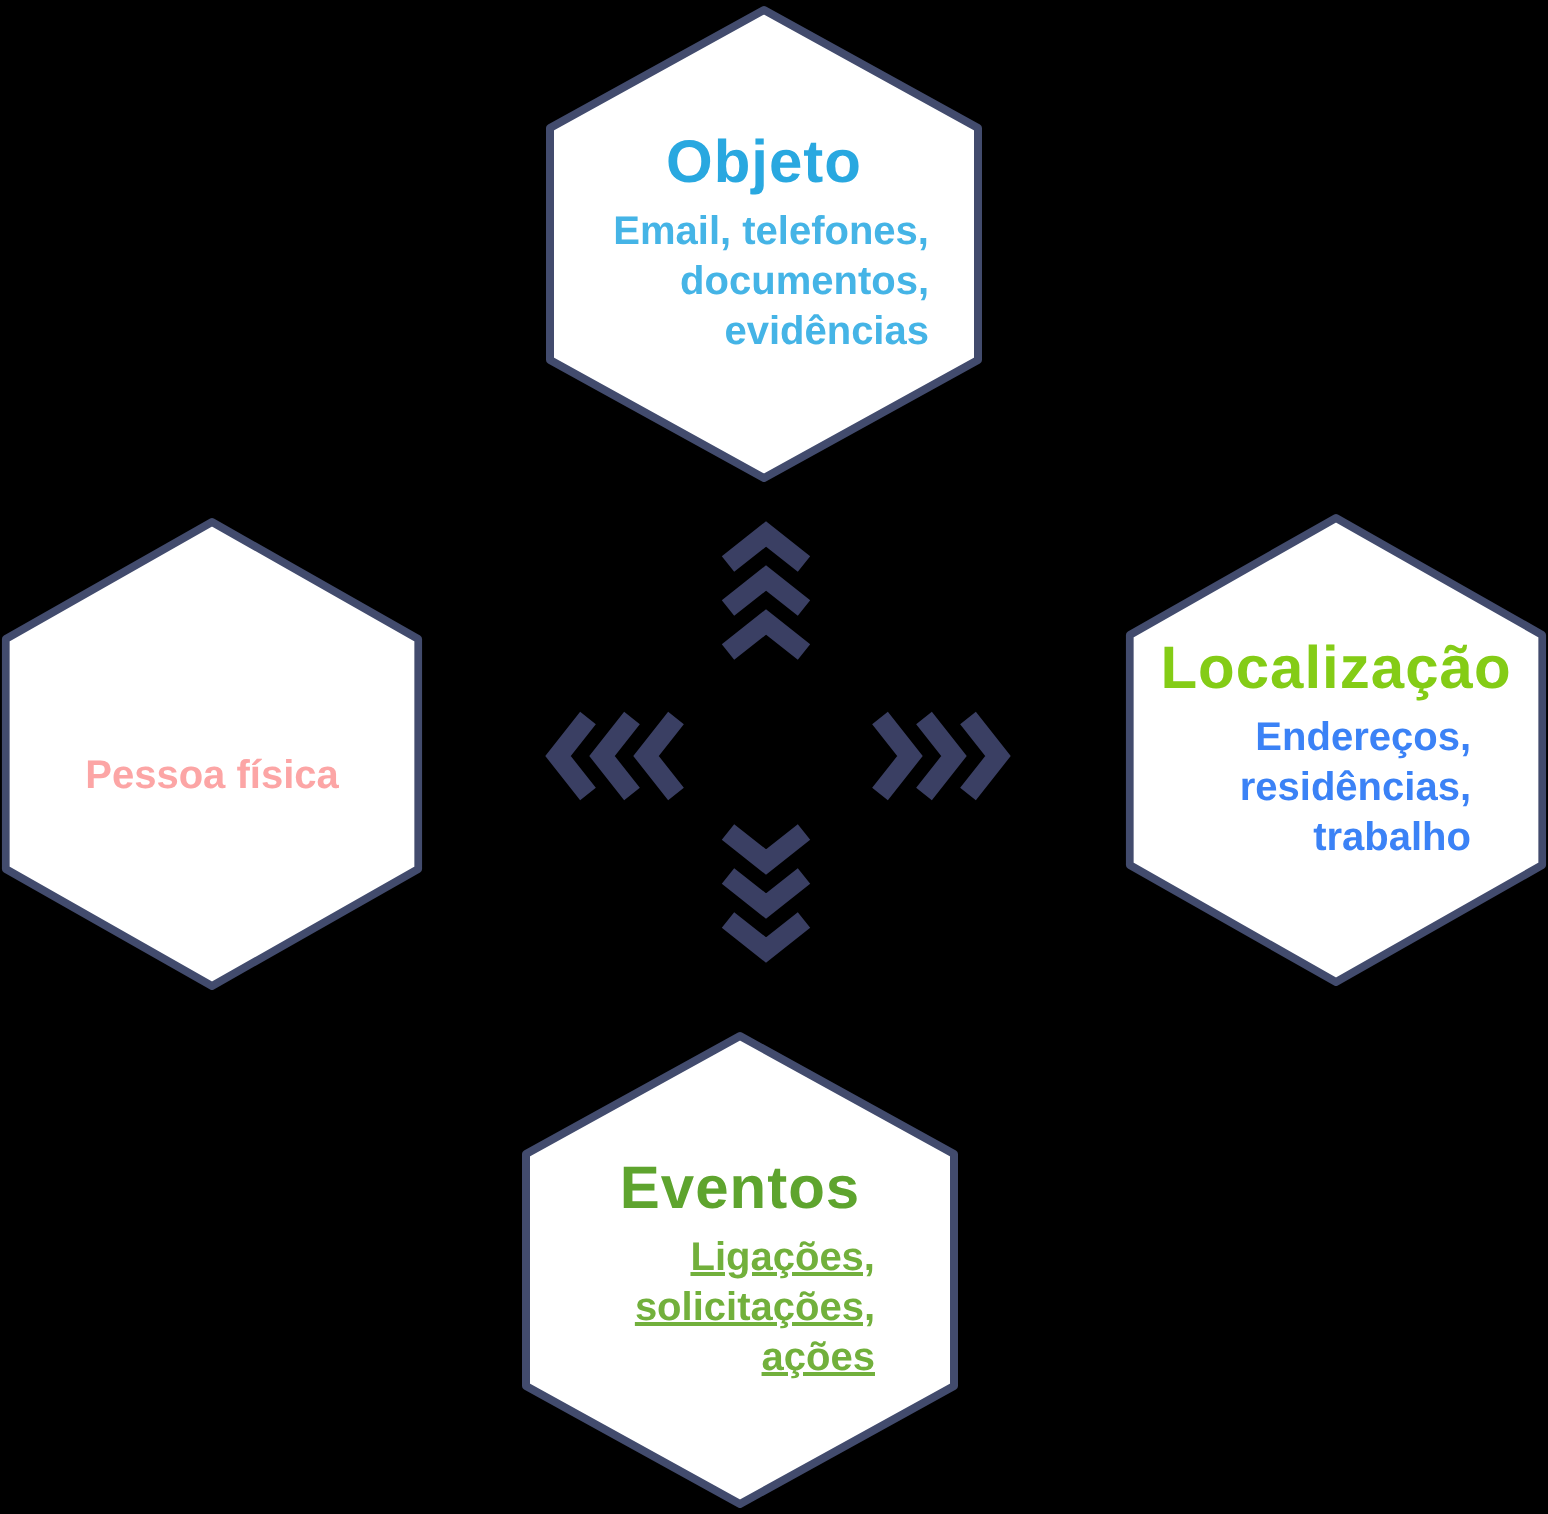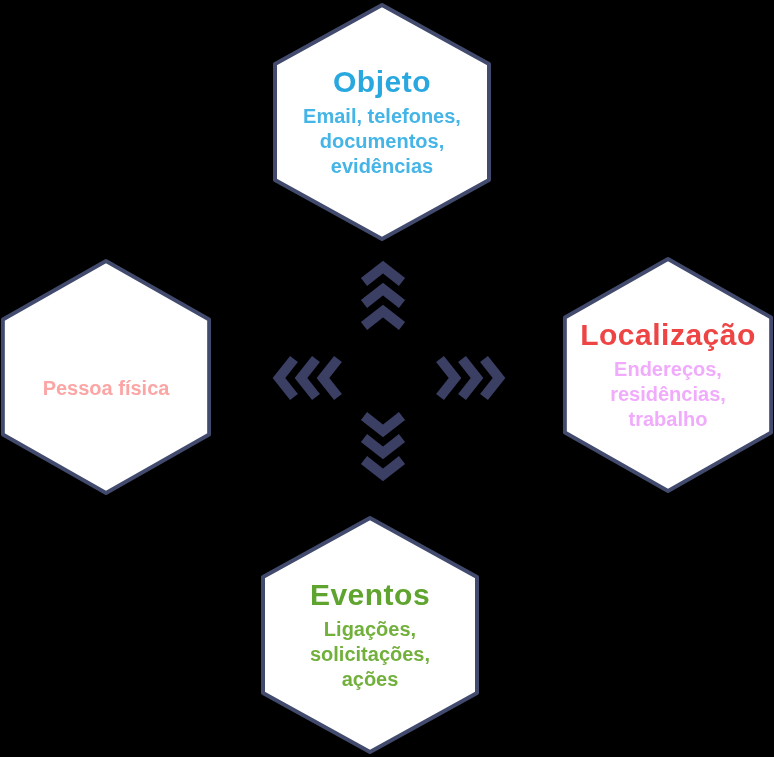--- a/index.html
+++ b/index.html
@@ -22,37 +22,37 @@
     height: 100%;
   }
   .node .text {
     position: absolute;
     inset: 0;
     z-index: 1;
     display: flex;
     flex-direction: column;
     align-items: center;
     justify-content: center;
-    text-align: center;
+    text-align: right;
   }
   .title {
     font-size: 30px;
     font-weight: bold;
     letter-spacing: 0.5px;
     white-space: nowrap;
   }
   .subtitle {
     font-size: 20px;
     font-weight: bold;
     line-height: 1.25;
     margin-top: 5px;
   }
   .node-top .subtitle    { max-width: 165px; }
   .node-right .subtitle  { max-width: 135px; }
-  .node-bottom .subtitle { max-width: 135px; }
+  .node-bottom .subtitle { max-width: 135px; text-decoration: underline; }
   .node-left .subtitle   { margin-top: 22px; }
   .chev { position: absolute; }
   .chev path {
     fill: none;
     stroke-width: 10;
     stroke-linejoin: miter;
     stroke-linecap: butt;
   }
 </style>
 </head>
@@ -77,22 +77,22 @@
     <div class="text">
       <div class="subtitle" style="color: #fca5a5;">Pessoa física</div>
     </div>
   </div>
 
   <div class="node node-right" style="left:562px; top:256px; width:212px; height:238px;">
     <svg class="hex" viewBox="0 0 220 240" preserveAspectRatio="none">
       <polygon points="110,3 217,62 217,178 110,237 3,178 3,62" stroke-width="4" stroke-linejoin="round" style="stroke: rgb(66, 75, 109); fill: rgb(255, 255, 255);"></polygon>
     </svg>
     <div class="text">
-      <div class="title" style="color: #ef4444;">Localização</div>
-      <div class="subtitle" style="color: #f0abfc;">Endereços, residências, trabalho</div>
+      <div class="title" style="color: #84cc16;">Localização</div>
+      <div class="subtitle" style="color: #3b82f6;">Endereços, residências, trabalho</div>
     </div>
   </div>
 
   <div class="node node-bottom" style="left:260px; top:515px; width:220px; height:240px;">
     <svg class="hex" viewBox="0 0 220 240" preserveAspectRatio="none">
       <polygon points="110,3 217,62 217,178 110,237 3,178 3,62" stroke-width="4" stroke-linejoin="round" style="stroke: rgb(66, 75, 109); fill: rgb(255, 255, 255);"></polygon>
     </svg>
     <div class="text">
       <div class="title" style="color: rgb(94, 164, 46);">Eventos</div>
       <div class="subtitle" style="color: rgb(114, 176, 60);">Ligações, solicitações, ações</div>

